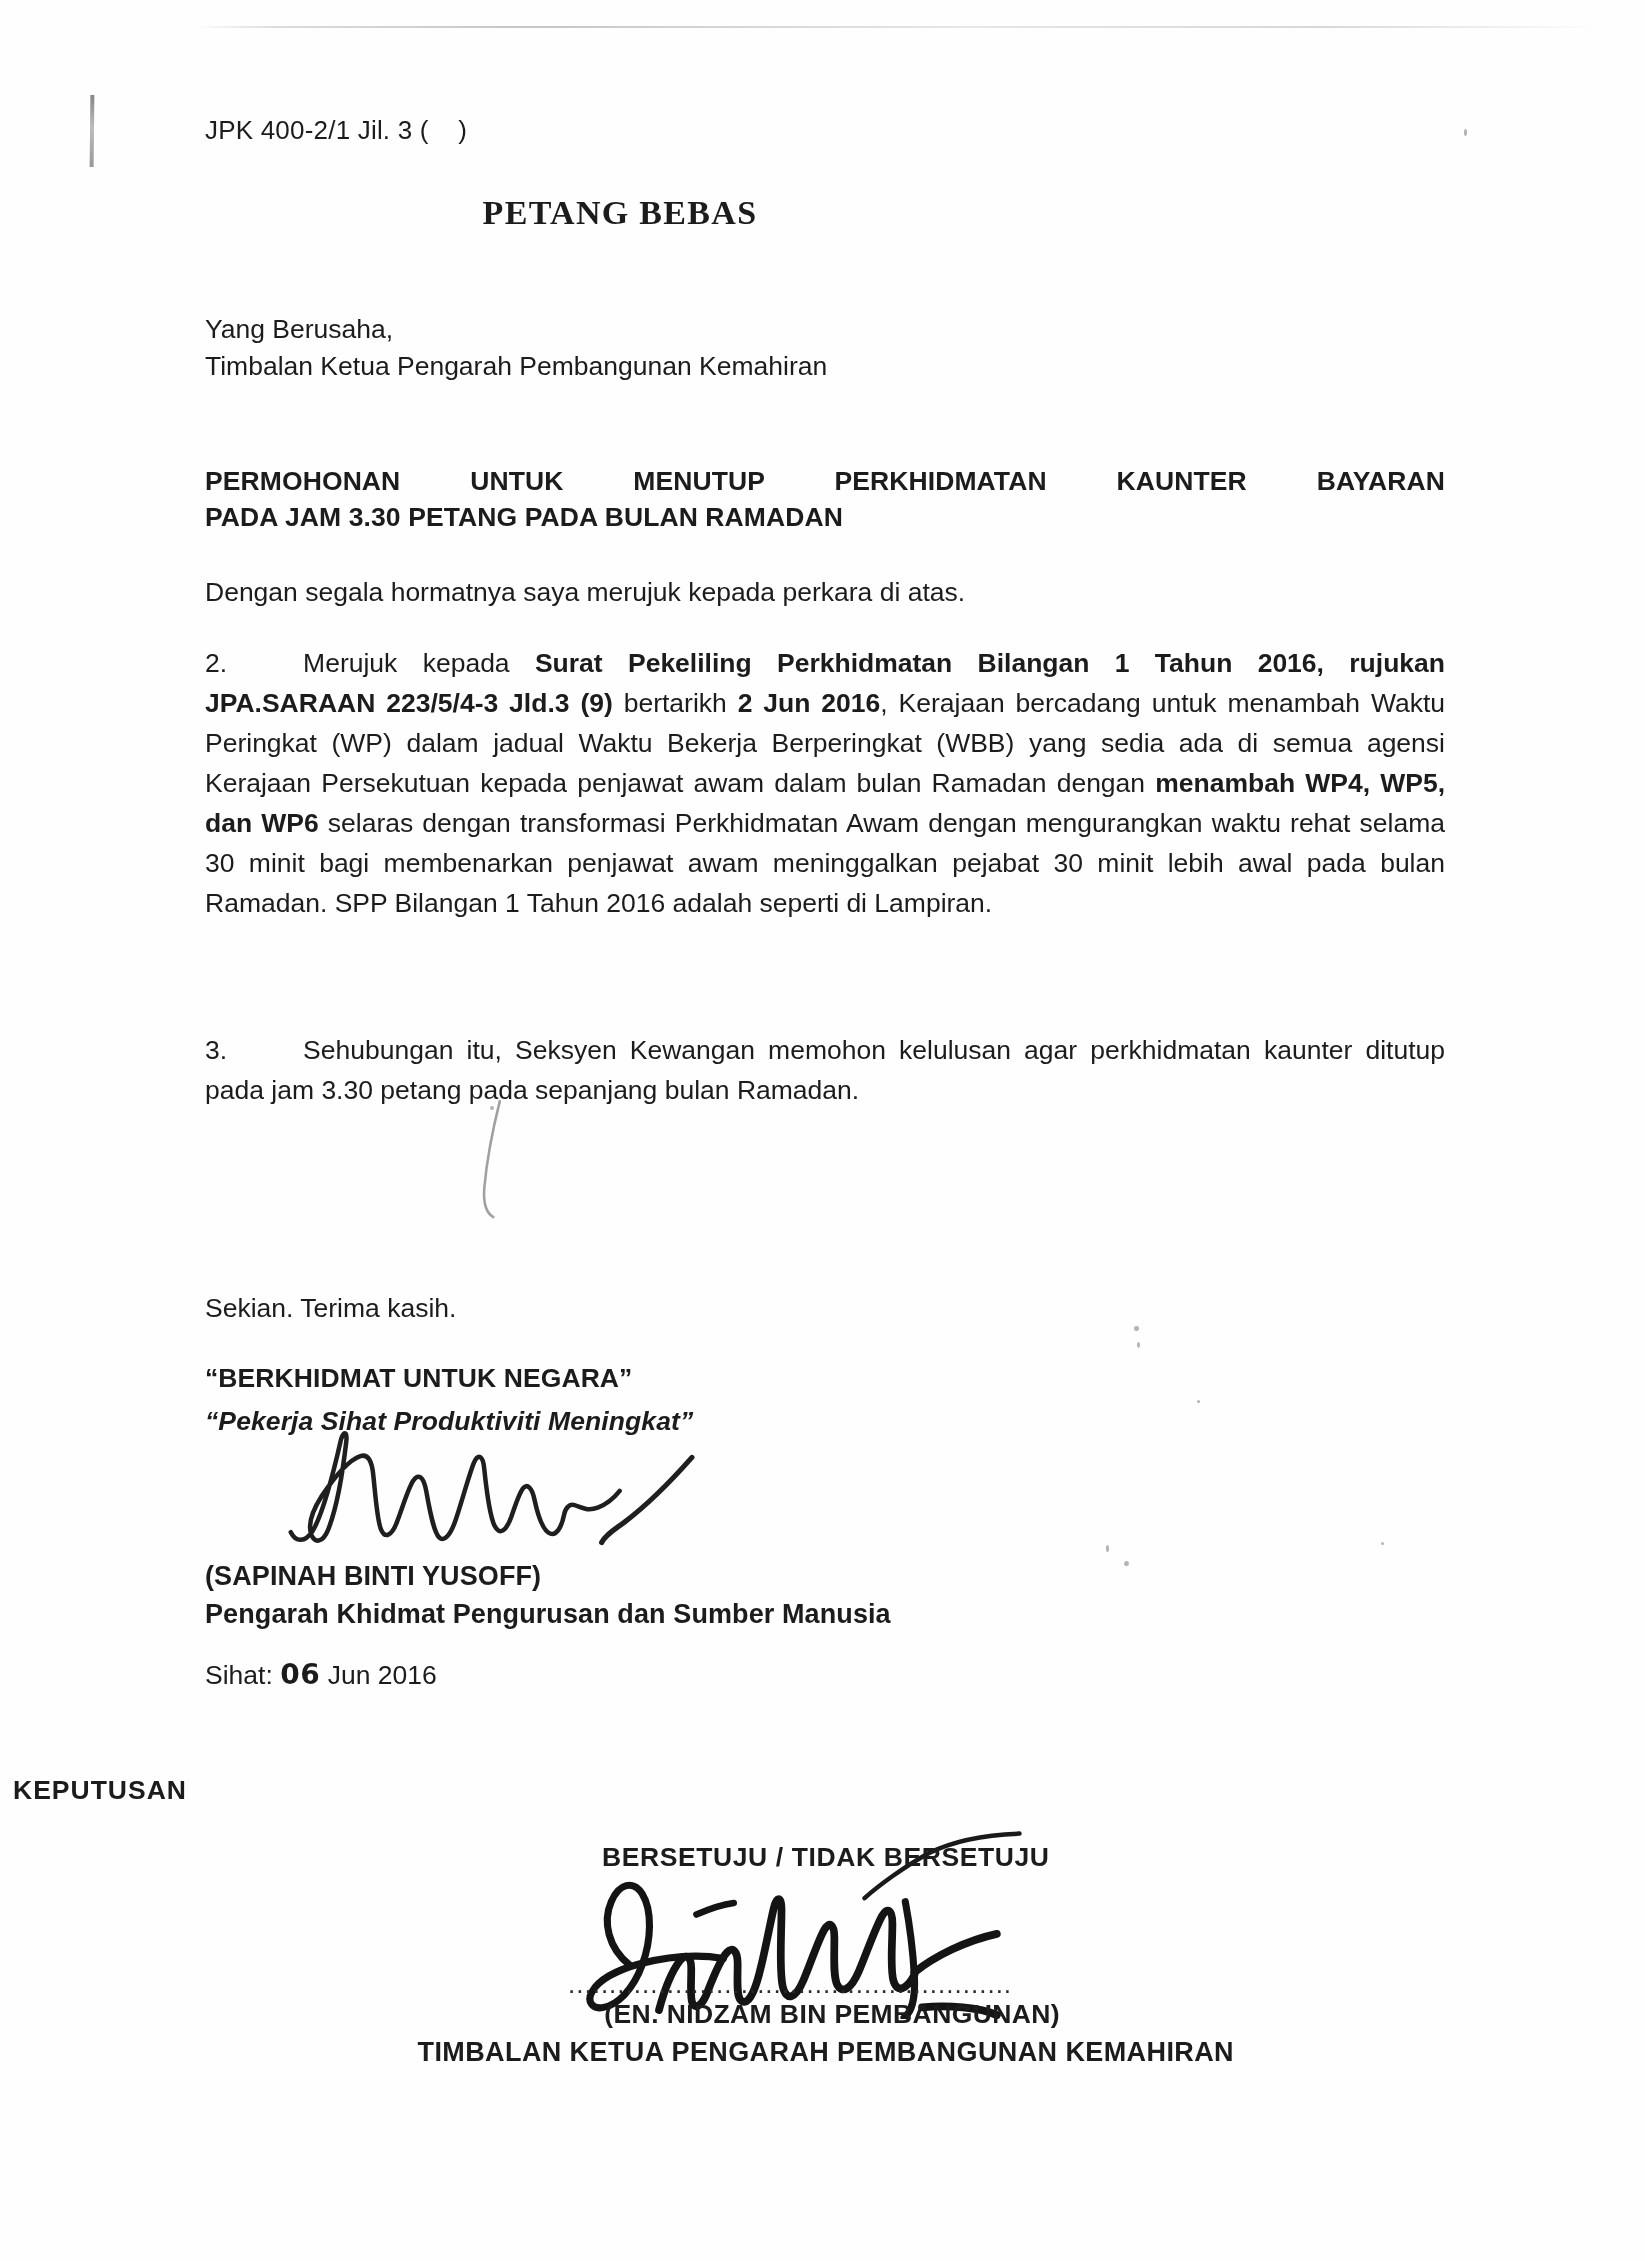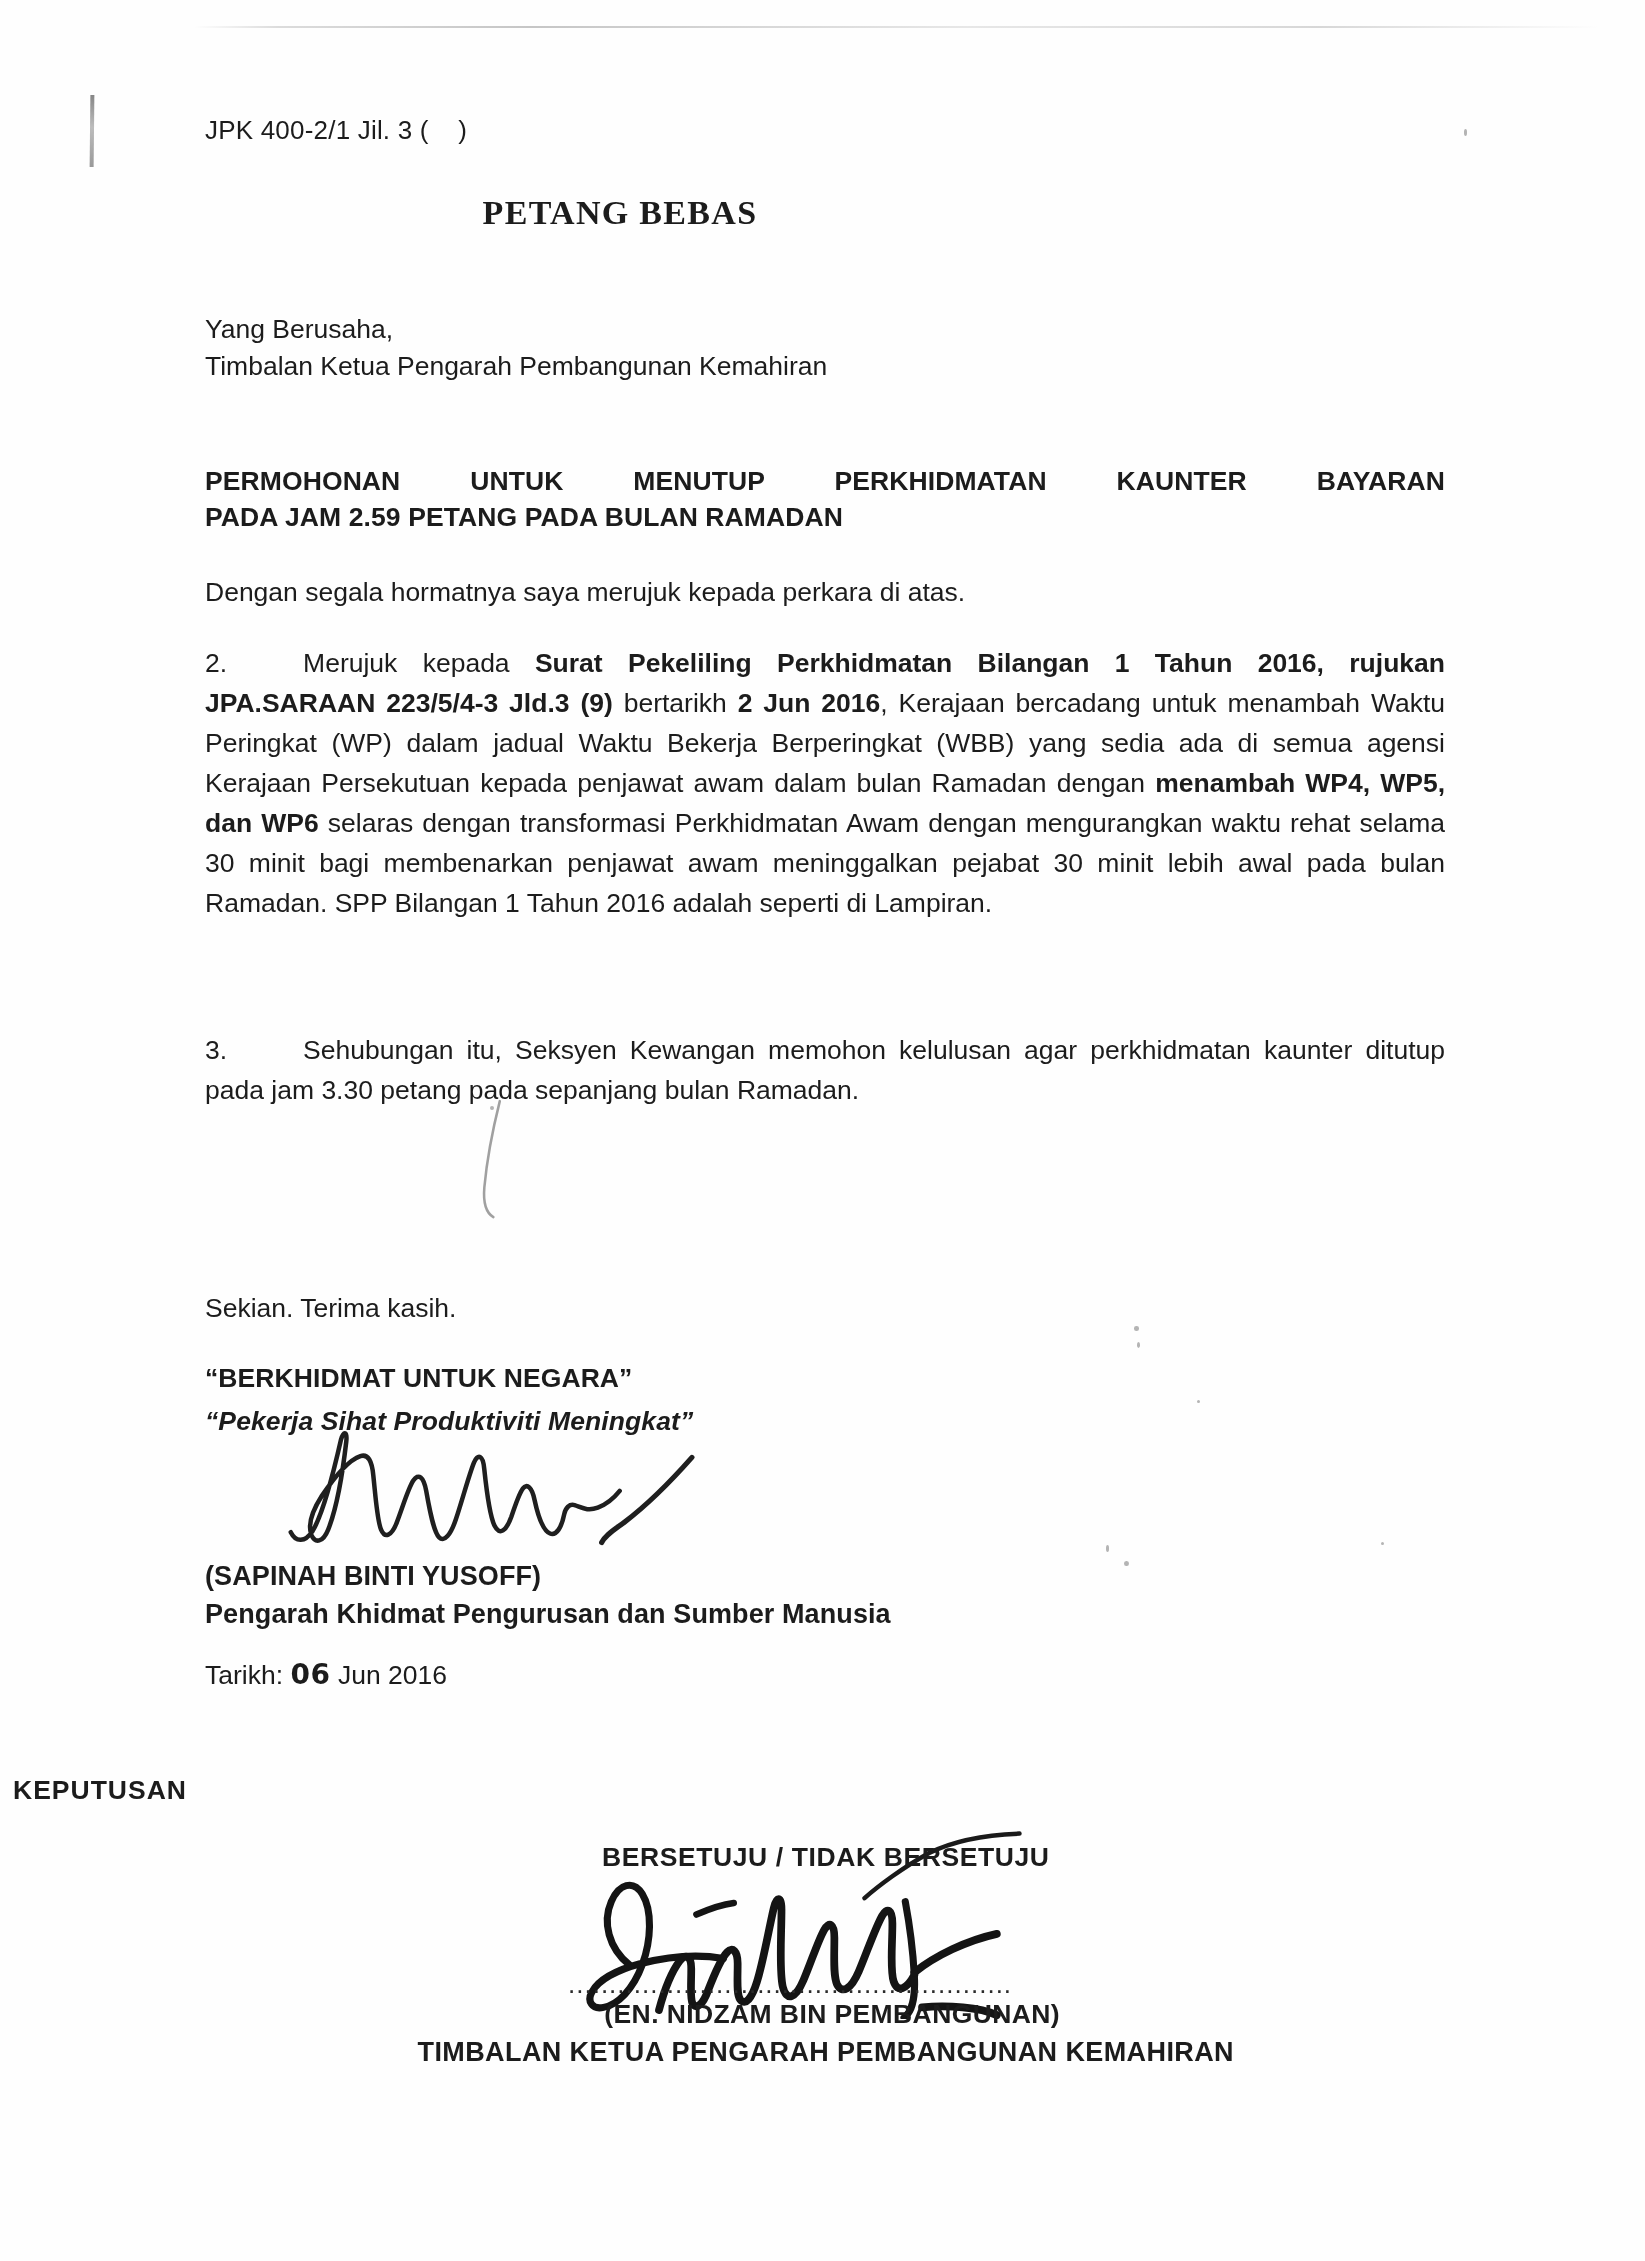--- a/index.html
+++ b/index.html
@@ -263,21 +263,21 @@
 
   <div class="doc-title">PETANG BEBAS</div>
 
   <div class="addressee">
     <div>Yang Berusaha,</div>
     <div>Timbalan Ketua Pengarah Pembangunan Kemahiran</div>
   </div>
 
   <div class="subject">
     <span class="l1">PERMOHONAN UNTUK MENUTUP PERKHIDMATAN KAUNTER   BAYARAN</span>
-    <span class="l2">PADA  JAM 2.59 PETANG PADA BULAN RAMADAN</span>
+    <span class="l2">PADA  JAM 3.30 PETANG PADA BULAN RAMADAN</span>
   </div>
 
   <div class="para p-intro">
     <span>Dengan segala hormatnya saya merujuk kepada perkara di atas.</span>
   </div>
 
   <div class="para p-two">
     <span>2.</span><span class="num-indent"></span><span>Merujuk kepada </span><b>Surat Pekeliling Perkhidmatan Bilangan 1 Tahun 2016, rujukan JPA.SARAAN 223/5/4-3 Jld.3 (9)</b><span> bertarikh </span><b>2 Jun 2016</b><span>, Kerajaan bercadang untuk menambah Waktu Peringkat (WP) dalam jadual Waktu Bekerja Berperingkat (WBB) yang sedia ada di semua agensi Kerajaan Persekutuan kepada penjawat awam dalam bulan Ramadan dengan </span><b>menambah WP4, WP5, dan WP6</b><span> selaras dengan transformasi Perkhidmatan Awam dengan mengurangkan waktu rehat selama 30 minit bagi membenarkan penjawat awam meninggalkan pejabat 30 minit lebih awal pada bulan Ramadan. SPP Bilangan 1 Tahun 2016 adalah seperti di Lampiran.</span>
   </div>
 
@@ -335,21 +335,21 @@
     <path d="M10 104 C 30 86, 70 56, 110 34 C 150 14, 196 6, 250 4" fill="none" stroke="#1a1a1a" stroke-width="7" stroke-linecap="round"></path>
   </svg>
 
   <svg class="sig-stray-1" viewBox="0 0 90 190">
     <path d="M54 6 C 44 46, 34 96, 30 140 C 28 164, 34 180, 44 186" fill="none" stroke="#555" stroke-width="4" stroke-linecap="round"></path>
   </svg>
 
   <div class="signer signer-name">(SAPINAH BINTI YUSOFF)</div>
   <div class="signer signer-role">Pengarah Khidmat Pengurusan dan Sumber Manusia</div>
 
-  <div class="date-line"><span>Tarikh:</span> <span class="date-hand">06</span> <span>Jun 2016</span></div>
+  <div class="date-line"><span>Sihat:</span> <span class="date-hand">06</span> <span>Jun 2016</span></div>
 
   <div class="decision-title">KEPUTUSAN</div>
   <div class="decision-options">BERSETUJU / TIDAK BERSETUJU</div>
   <div class="sig-rule">......................................................</div>
   <div class="approver-name">(EN. NIDZAM BIN PEMBANGUNAN)</div>
   <div class="approver-role">TIMBALAN KETUA PENGARAH PEMBANGUNAN KEMAHIRAN</div>
 
 </div>
 
 

